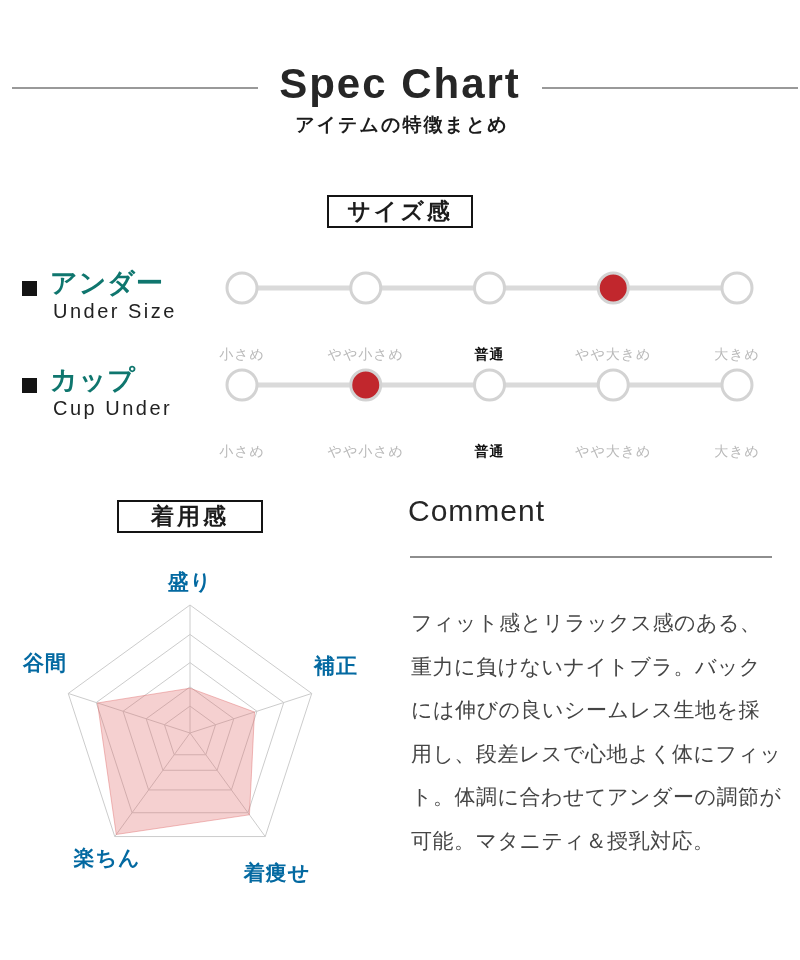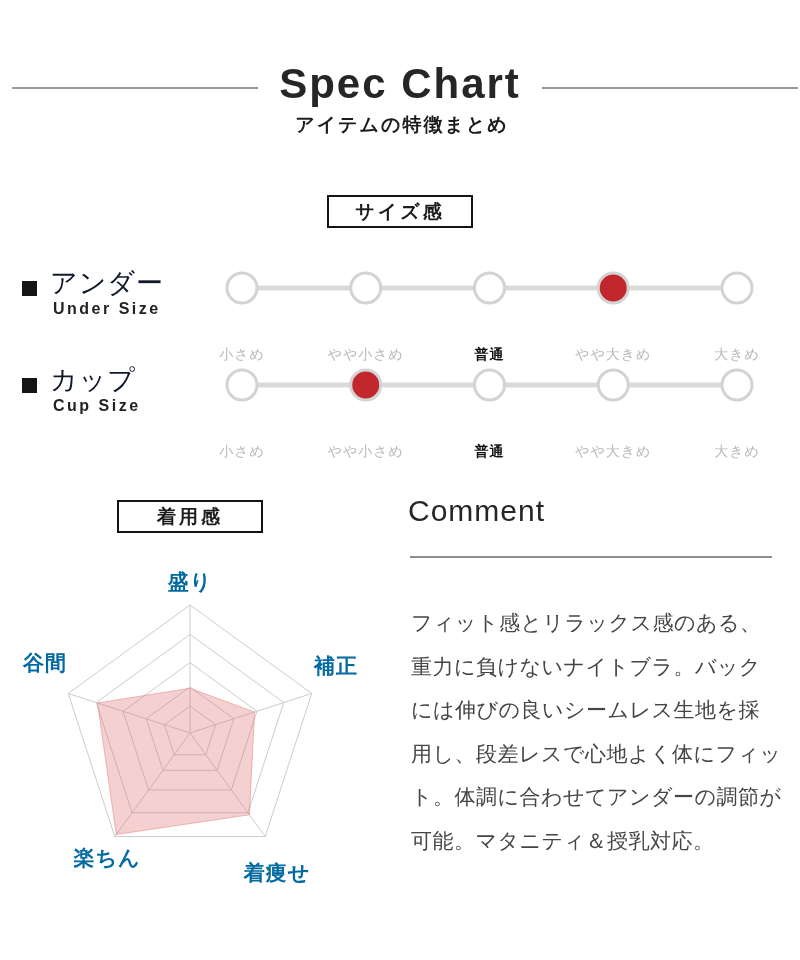--- a/index.html
+++ b/index.html
@@ -19,29 +19,29 @@
   .hline-right{left:542px;width:256px;}
   .page-subtitle{
     position:absolute;top:112px;left:4px;right:0;text-align:center;
     font-size:19px;font-weight:bold;letter-spacing:2px;color:#1c1c1c;
   }
 
   
   .tag-box{
     position:absolute;width:146px;height:33px;box-sizing:border-box;
     border:2px solid #141414;display:flex;align-items:center;justify-content:center;
-    font-size:19px;font-weight:bold;letter-spacing:3px;color:#1c1c1c;background:#fff;
+    font-size:23px;font-weight:bold;letter-spacing:3px;color:#1c1c1c;background:#fff;
   }
   .size-box{left:327px;top:195px;}
   .wear-box{left:117px;top:500px;}
 
   
   .bullet{position:absolute;left:22px;width:15px;height:15px;background:#141414;}
-  .row-name-jp{position:absolute;left:50px;font-size:27px;font-weight:normal;letter-spacing:1px;color:#0f172a;white-space:nowrap;}
-  .row-name-en{position:absolute;left:53px;font-size:16px;letter-spacing:2.5px;color:#222222;white-space:nowrap;font-weight:bold;}
+  .row-name-jp{position:absolute;left:50px;font-size:27px;font-weight:bold;letter-spacing:1px;color:#0f766e;white-space:nowrap;}
+  .row-name-en{position:absolute;left:53px;font-size:20px;letter-spacing:2.5px;color:#222222;white-space:nowrap;}
   .scale-svg{position:absolute;left:225px;width:530px;height:34px;}
   .scale-labels{position:absolute;left:0;width:800px;height:18px;margin-top:40px;}
   .scale-label{
     position:absolute;transform:translateX(-50%);white-space:nowrap;
     font-size:14px;letter-spacing:1px;color:#b9b9b9;
   }
   .scale-label.emph{color:#111111;font-weight:bold;}
 
   
   .radar-svg{position:absolute;left:20px;top:560px;width:340px;height:330px;}
@@ -89,21 +89,21 @@
         <div class="scale-label" style="left: 365.75px;">やや小さめ</div>
         <div class="scale-label emph" style="left: 489.5px;">普通</div>
         <div class="scale-label" style="left: 613.25px;">やや大きめ</div>
         <div class="scale-label" style="left: 737px;">大きめ</div>
       </div>
   </div>
 
   <div>
     <div class="bullet" style="top:378px;"></div>
     <div class="row-name-jp" style="top:362px;">カップ</div>
-    <div class="row-name-en" style="top:397px;">Cup Size</div>
+    <div class="row-name-en" style="top:397px;">Cup Under</div>
     <svg class="scale-svg" style="top:368px;">
         <line x1="17" y1="17" x2="512" y2="17" stroke="#dadada" stroke-width="5"></line>
         <circle cx="17" cy="17" r="15" fill="#ffffff" stroke="#d3d3d3" stroke-width="3"></circle>
         <circle cx="140.75" cy="17" r="15" fill="#c1272d" stroke="#d3d3d3" stroke-width="3"></circle>
         <circle cx="264.5" cy="17" r="15" fill="#ffffff" stroke="#d3d3d3" stroke-width="3"></circle>
         <circle cx="388.25" cy="17" r="15" fill="#ffffff" stroke="#d3d3d3" stroke-width="3"></circle>
         <circle cx="512" cy="17" r="15" fill="#ffffff" stroke="#d3d3d3" stroke-width="3"></circle>
       </svg>
     <div class="scale-labels" style="top:403px;">
         <div class="scale-label" style="left: 242px;">小さめ</div>

